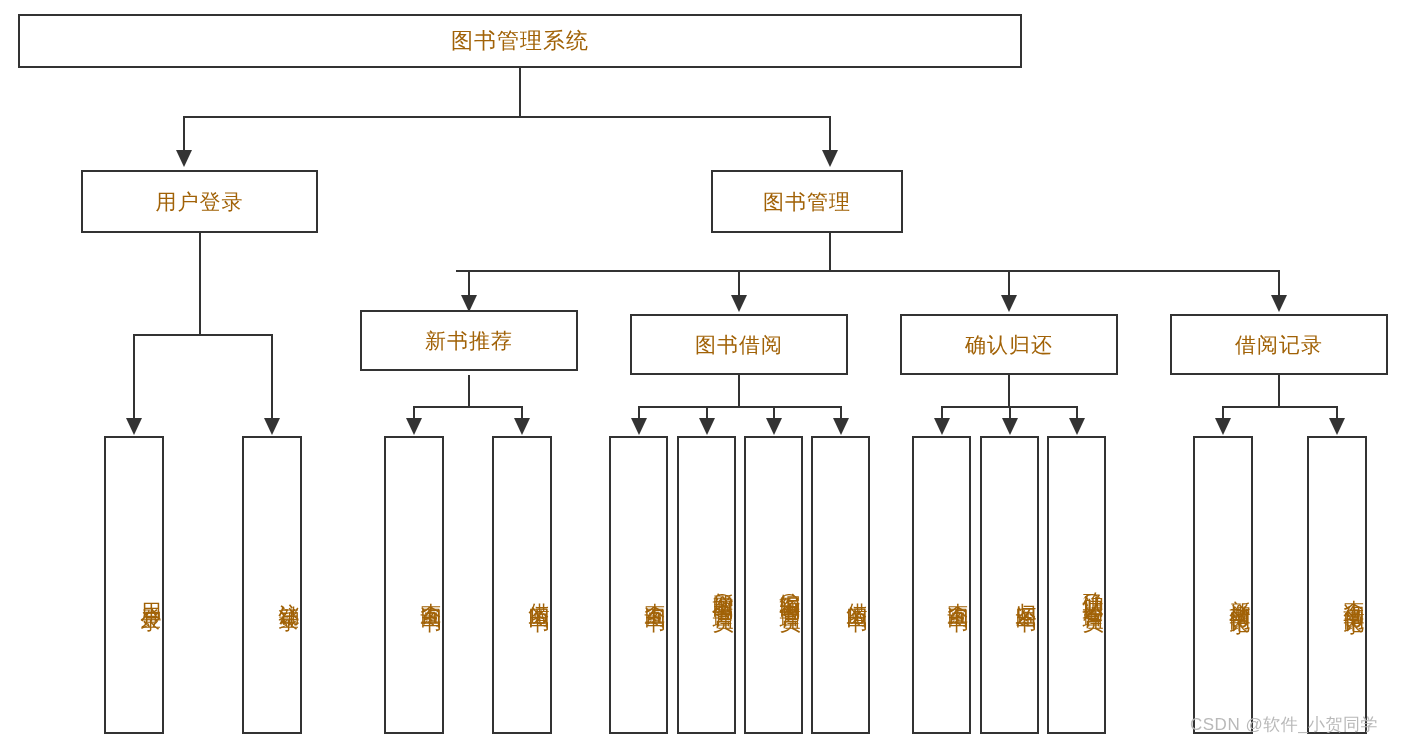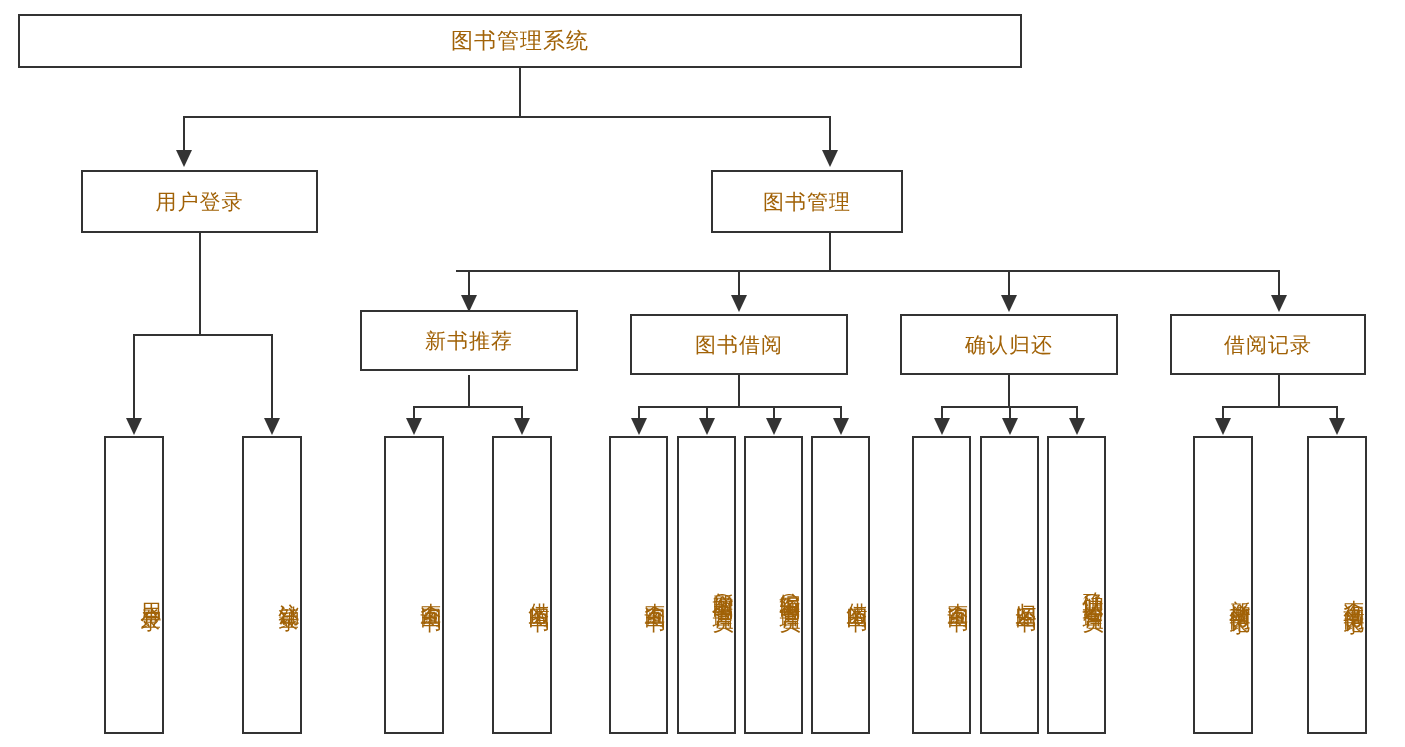--- a/index.html
+++ b/index.html
@@ -120,21 +120,21 @@
 
   <div class="vline" style="left:1278px; top:270px; height:26px;"></div>
   <div class="arrow" style="left:1271px; top:295px;"></div>
 
   <div class="node horiz" style="left:360px; top:310px; width:218px; height:61px;">新书推荐</div>
 
   <div class="node horiz" style="left:630px; top:314px; width:218px; height:61px;">图书借阅</div>
 
   <div class="node horiz" style="left:900px; top:314px; width:218px; height:61px;">确认归还</div>
 
-  <div class="node horiz" style="left:1170px; top:314px; width:196px; height:61px;">借阅记录</div>
+  <div class="node horiz" style="left:1170px; top:314px; width:218px; height:61px;">借阅记录</div>
 
   <div class="vline" style="left:468px; top:375px; height:32px;"></div>
   <div class="hline" style="left:413px; top:406px; width:110px;"></div>
   <div class="vline" style="left:413px; top:406px; height:13px;"></div>
   <div class="arrow" style="left:406px; top:418px;"></div>
   <div class="vline" style="left:521px; top:406px; height:13px;"></div>
   <div class="arrow" style="left:514px; top:418px;"></div>
 
   <div class="vline" style="left:738px; top:375px; height:32px;"></div>
   <div class="hline" style="left:638px; top:406px; width:204px;"></div>
@@ -174,14 +174,15 @@
   <div class="node vert topalign" style="left:744px; top:436px; width:59px; height:298px;">编辑图书（管理员）</div>
   <div class="node vert" style="left:811px; top:436px; width:59px; height:298px;">借阅图书</div>
 
   <div class="node vert" style="left:912px; top:436px; width:59px; height:298px;">查询图书</div>
   <div class="node vert" style="left:980px; top:436px; width:59px; height:298px;">归还图书</div>
   <div class="node vert topalign" style="left:1047px; top:436px; width:59px; height:298px;">确认归还（管理员）</div>
 
   <div class="node vert" style="left:1193px; top:436px; width:60px; height:298px;">新增借阅记录</div>
   <div class="node vert" style="left:1307px; top:436px; width:60px; height:298px;">查询借阅记录</div>
 
+  <div class="watermark" style="left:1190px; top:713px;">CSDN @软件_小贺同学</div>
 
 </div>
 
 </body></html>

